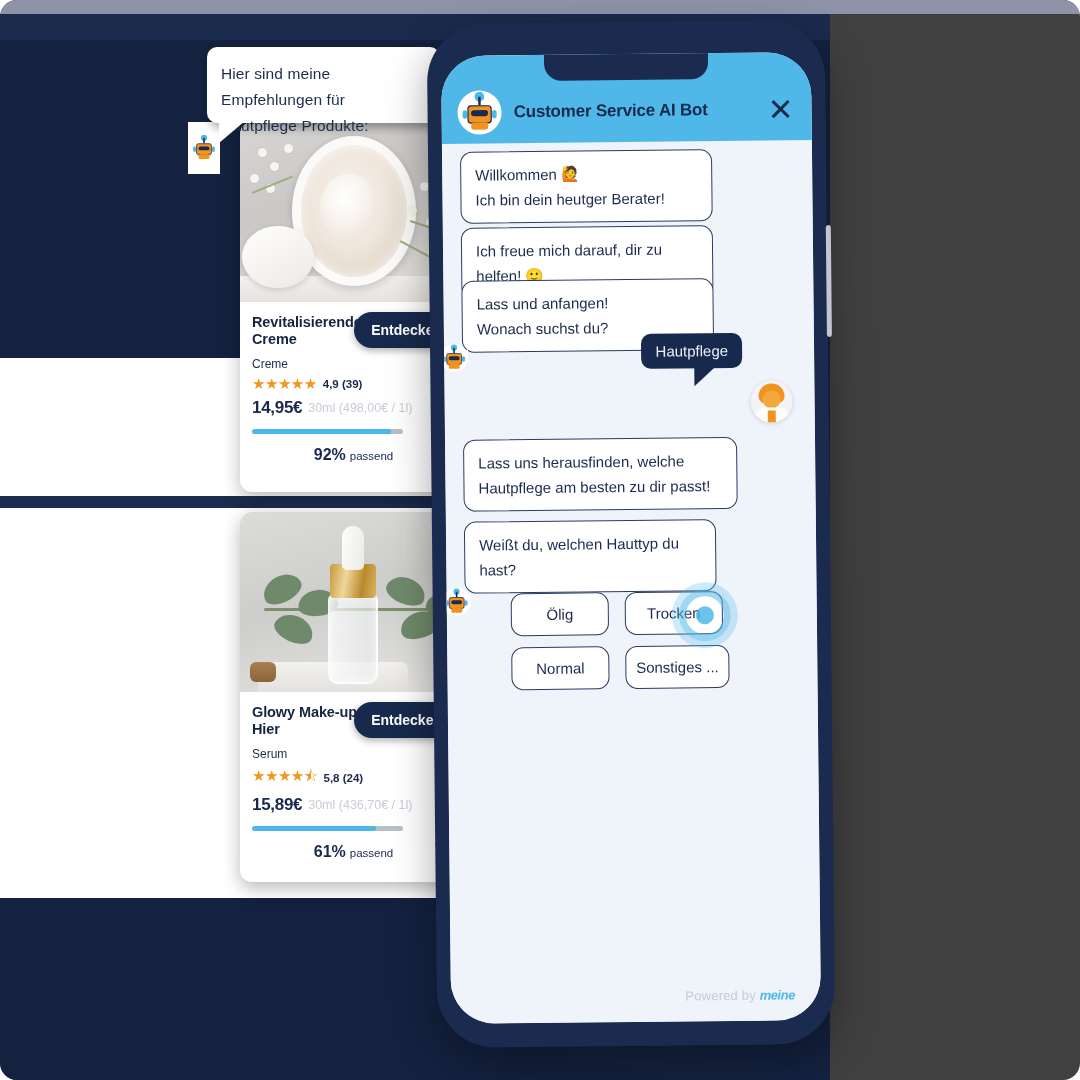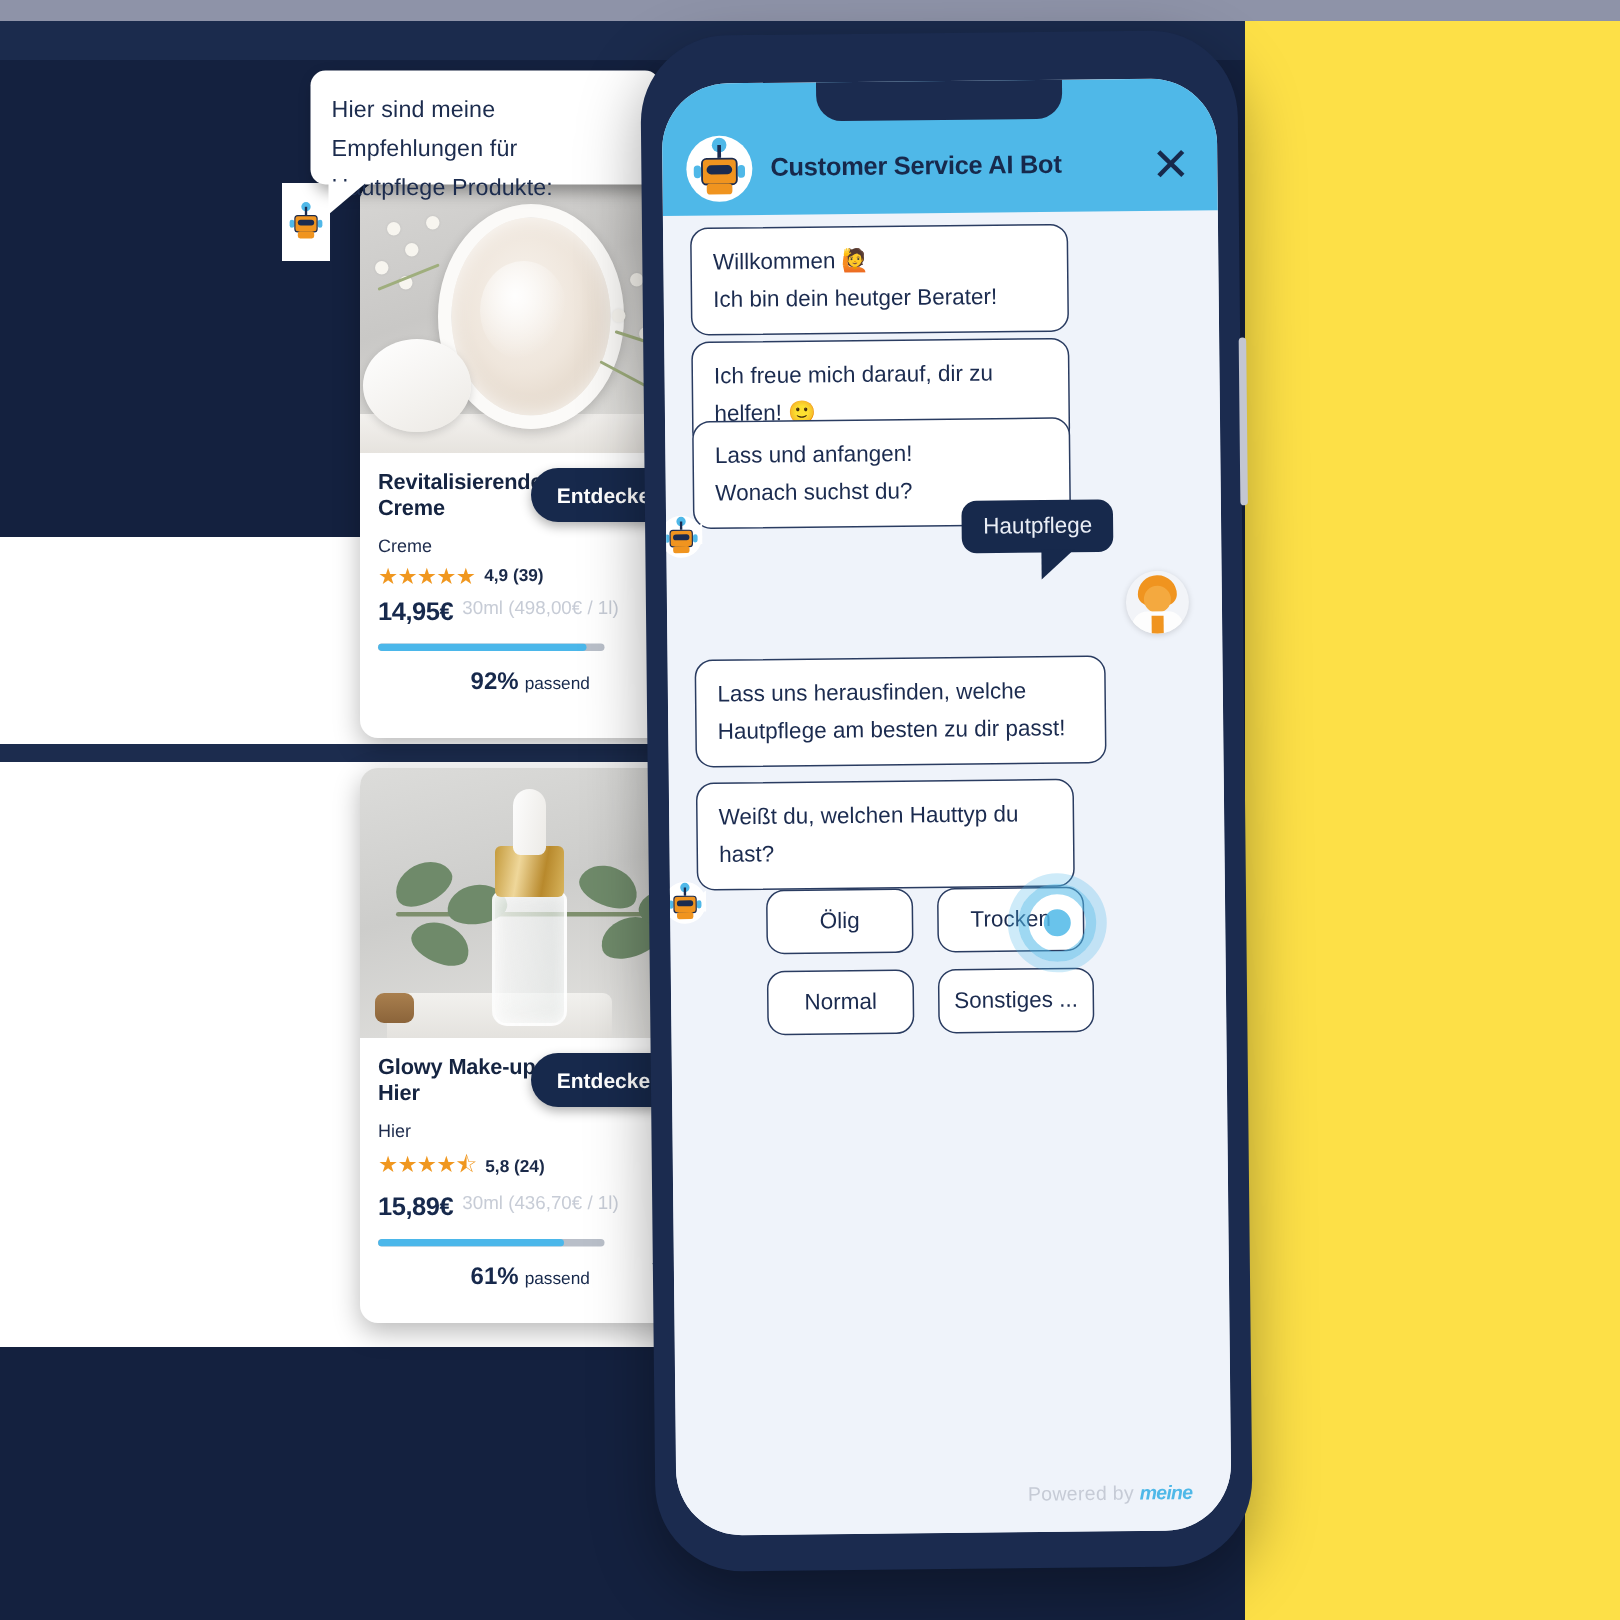--- a/index.html
+++ b/index.html
@@ -4,22 +4,23 @@
 <style>
   * { box-sizing: border-box; margin: 0; padding: 0; }
   html, body {
     width: 1080px; height: 1080px;
     overflow: hidden;
     font-family: "Liberation Sans", sans-serif;
   }
   #stage {
     position: relative;
     width: 1080px; height: 1080px;
-    background: #fde047;
+    background: #404040;
     overflow: hidden;
+    border-radius: 17px;
   }
 
   
   .backdrop {
     position: absolute;
     left: 0; top: 14px;
     width: 830px; height: 1066px;
     background: #14213f;
   }
   .backdrop-band {
@@ -173,21 +174,21 @@
     background: #17294c; color: #ffffff;
     border-radius: 22px; padding: 10px 17px;
     font-size: 14px; font-weight: bold;
     box-shadow: 0 3px 7px rgba(0,0,0,.3);
     white-space: nowrap;
   }
   .prod-cat { font-size: 12px; color:#1d2b4c; margin-top: 9px; font-weight:500; }
   .rating-row { display:flex; align-items:center; gap:6px; margin-top: 4px; }
   .stars { color: #f0971f; font-size: 15px; letter-spacing: -0.5px; }
   .rating-text { font-size: 11.5px; font-weight: bold; color:#1b2a49; }
-  .price-row { margin-top: 5px; display:flex; align-items:flex-start; gap:6px;}
+  .price-row { margin-top: 5px; display:flex; align-items:center; gap:6px;}
   .price { font-size: 17px; font-weight: bold; color:#17294c; letter-spacing:-.3px;}
   .price-unit { font-size: 12.5px; color:#c7ccd6; }
   .bar-bg {
     margin-top: 11px; width: 151px; height: 5px;
     background: #b9bfc9; border-radius: 3px; overflow:hidden;
   }
   .bar-fill { height:100%; background:#4bb7ea; border-radius:3px; }
   .match-row { margin-top: 12px; display:flex; align-items:baseline; gap:4px;justify-content:center; }
   .match-pct { font-size: 16px; font-weight:bold; color:#17294c; }
   .match-lbl { font-size: 11.5px; color:#17294c; font-weight:500;}
@@ -419,21 +420,21 @@
       <div class="leaf" style="left:186px;top:82px;transform:rotate(12deg)"></div>
       <div class="bottle"></div>
       <div class="cap"></div>
       <div class="pip"></div>
       <div class="cork"></div>
       <div class="info-badge">i</div>
     </div>
     <div class="card-body">
       <div class="prod-name">Glowy Make-up Hier</div>
       <div class="discover-btn">Entdecken</div>
-      <div class="prod-cat">Hier</div>
+      <div class="prod-cat">Serum</div>
       <div class="rating-row">
         <span class="stars">★★★★⯪</span>
         <span class="rating-text">5,8 (24)</span>
       </div>
       <div class="price-row">
         <span class="price">15,89€</span>
         <span class="price-unit">30ml (436,70€ / 1l)</span>
       </div>
       <div class="bar-bg">
         <div class="bar-fill" style="width:82%"></div>

